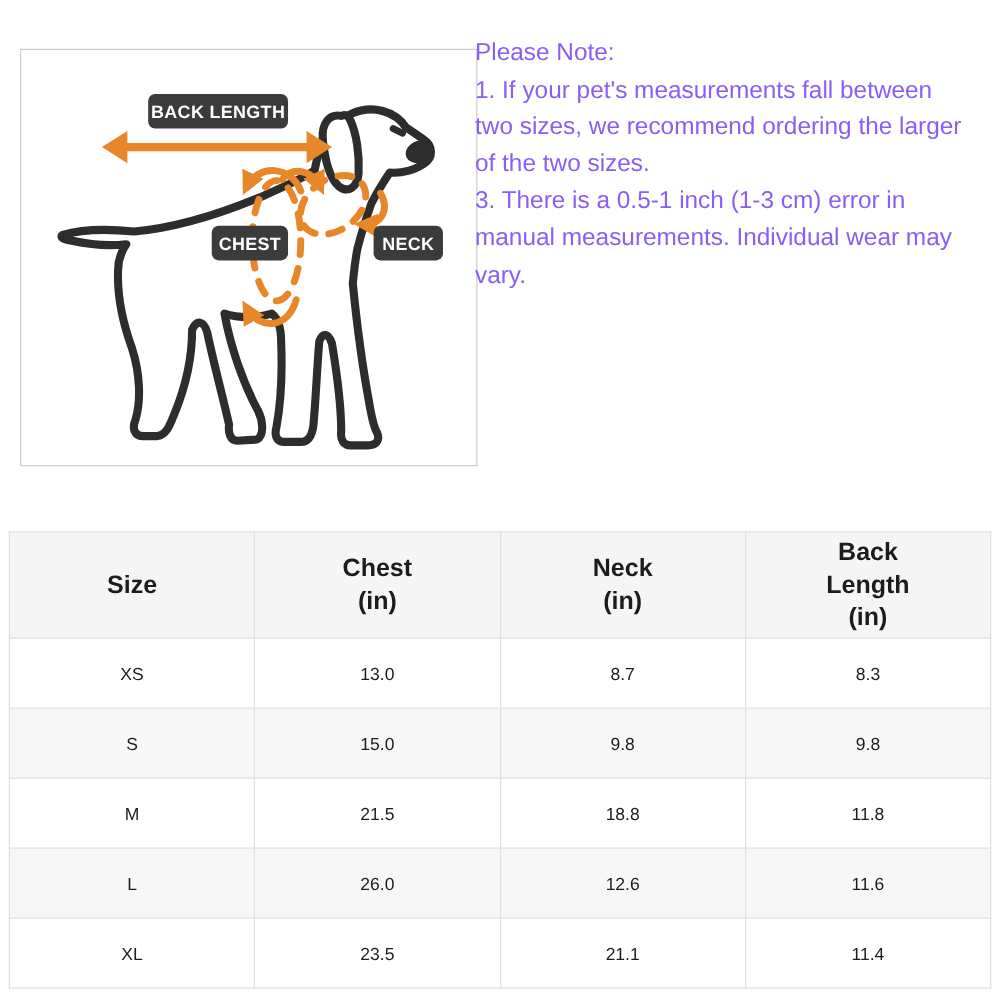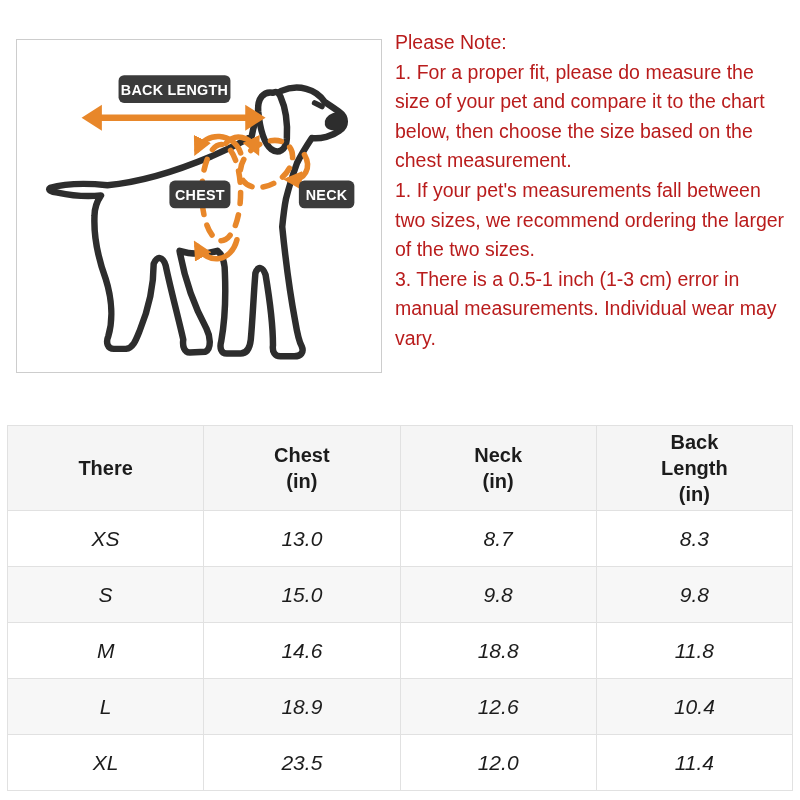--- a/index.html
+++ b/index.html
@@ -7,33 +7,33 @@
         font-family:"Liberation Sans",sans-serif;overflow:hidden;}
 
   
   .diagram-box{position:absolute;left:16px;top:39px;width:366px;height:334px;
                border:1px solid #cdcdcd;box-sizing:border-box;background:#ffffff;}
   .diagram-box svg{display:block;width:100%;height:100%;}
   .svg-label-text{font-family:"Liberation Sans",sans-serif;font-weight:bold;
                   fill:#ffffff;font-size:15.5px;letter-spacing:.3px;}
 
   
-  .notes{position:absolute;left:395px;top:28px;width:398px;color:#b91c1c;
+  .notes{position:absolute;left:380px;top:28px;width:398px;color:#8b5cf6;
          font-size:19.5px;line-height:29.6px;}
   .notes p{margin:0;}
 
   
   .table-wrap{position:absolute;left:7px;top:425px;width:786px;}
   table.size-table{width:100%;border-collapse:collapse;table-layout:fixed;
                    color:#1c1c1c;background:#ffffff;}
   .size-table th,.size-table td{border:1px solid #e1e1e1;text-align:center;
                                 vertical-align:middle;padding:0;}
   .size-table th{height:84px;background:#f5f5f5;font-size:20px;font-weight:bold;
                  white-space:pre-line;line-height:26px;}
-  .size-table td{height:55px;font-size:21px;font-weight:normal;font-style:italic;}
+  .size-table td{height:55px;font-size:14px;font-weight:normal;}
   .size-table tbody tr:nth-child(even) td{background:#f7f7f7;}
 </style>
 </head>
 <body>
 
 <div id="page">
 
   <div class="diagram-box">
     <svg viewBox="0 0 366 359" xmlns="http://www.w3.org/2000/svg">
       <defs>
@@ -122,30 +122,29 @@
       </g>
       <g>
         <rect x="291" y="152" width="60" height="30" rx="6" fill="#3B3B3B"></rect>
         <text class="svg-label-text" x="321" y="173" text-anchor="middle">NECK</text>
       </g>
     </svg>
   </div>
 
   <div class="notes">
     <p>Please Note:</p>
-    <p>1. For a proper fit, please do measure the size of your pet and compare it to the chart below, then choose the size based on the chest measurement.</p>
     <p>1. If your pet's measurements fall between two sizes, we recommend ordering the larger of the two sizes.</p>
     <p>3. There is a 0.5-1 inch (1-3 cm) error in manual measurements. Individual wear may vary.</p>
   </div>
 
   <div class="table-wrap">
     <table class="size-table">
       <thead>
         <tr>
-          <th>There</th>
+          <th>Size</th>
           <th>Chest
 (in)</th>
           <th>Neck
 (in)</th>
           <th>Back
 Length
 (in)</th>
         </tr>
       </thead>
       <tbody>
@@ -156,33 +155,33 @@
           <td>8.3</td>
         </tr>
         <tr>
           <td>S</td>
           <td>15.0</td>
           <td>9.8</td>
           <td>9.8</td>
         </tr>
         <tr>
           <td>M</td>
-          <td>14.6</td>
+          <td>21.5</td>
           <td>18.8</td>
           <td>11.8</td>
         </tr>
         <tr>
           <td>L</td>
-          <td>18.9</td>
+          <td>26.0</td>
           <td>12.6</td>
-          <td>10.4</td>
+          <td>11.6</td>
         </tr>
         <tr>
           <td>XL</td>
           <td>23.5</td>
-          <td>12.0</td>
+          <td>21.1</td>
           <td>11.4</td>
         </tr>
       </tbody>
     </table>
   </div>
 
 </div>
 
 </body></html>

